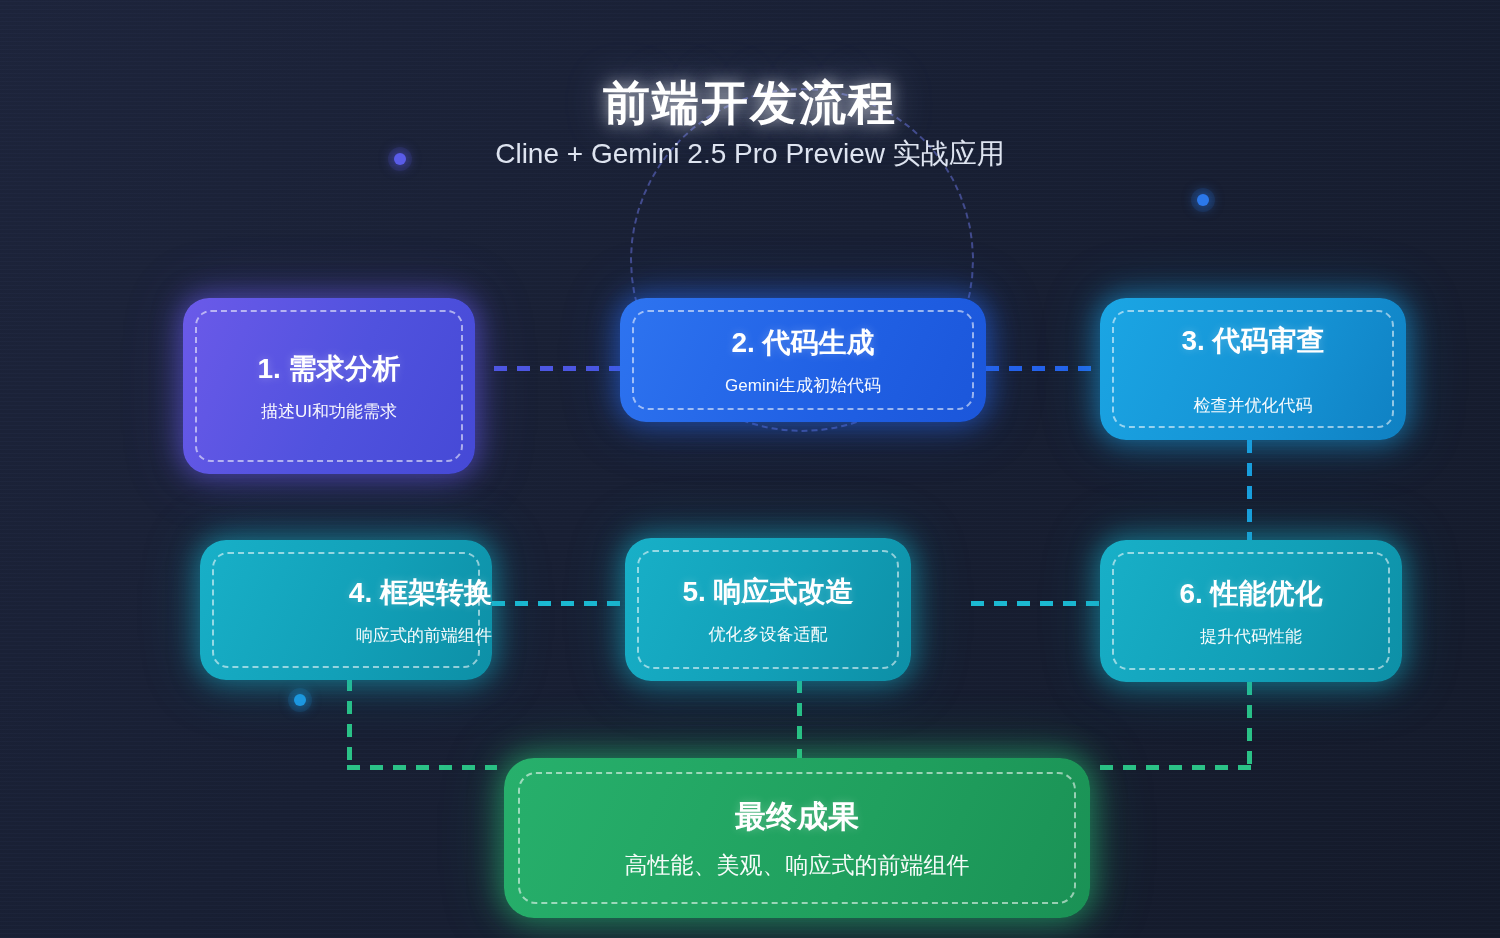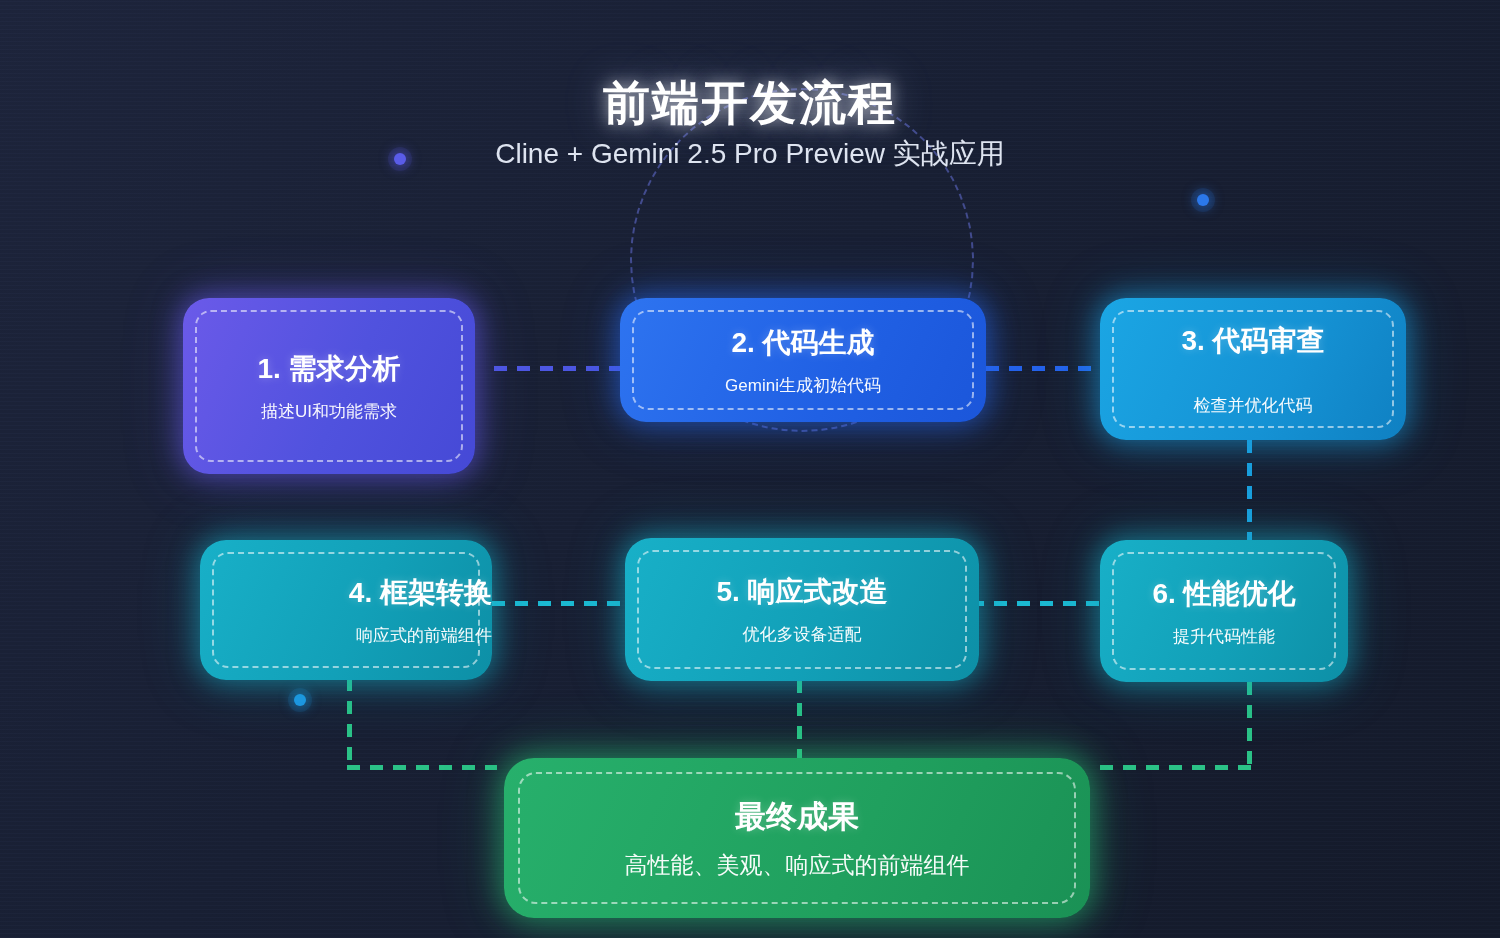--- a/index.html
+++ b/index.html
@@ -46,22 +46,22 @@
   .n1{left:183px;top:298px;width:292px;height:176px;
       background:linear-gradient(115deg,#6b5ae9 0%,#5052de 55%,#4549d6 100%);
       box-shadow:0 0 26px 4px rgba(103,92,240,0.5),0 0 60px rgba(103,92,240,0.25);}
   .n2{left:620px;top:298px;width:366px;height:124px;
       background:linear-gradient(115deg,#2e74f0 0%,#2060e4 60%,#1b56da 100%);
       box-shadow:0 0 26px 4px rgba(40,105,240,0.5),0 0 60px rgba(40,105,240,0.25);}
   .n3{left:1100px;top:298px;width:306px;height:142px;
       background:linear-gradient(115deg,#1ba6e4 0%,#1592d4 60%,#0f80c2 100%);
       box-shadow:0 0 26px 4px rgba(25,160,225,0.5),0 0 60px rgba(25,160,225,0.25);gap:34px;}
   .n4{left:200px;top:540px;width:292px;height:140px;align-items:flex-end;}
-  .n5{left:625px;top:538px;width:354px;height:143px;}
-  .n6{left:1100px;top:540px;width:248px;height:142px;}
+  .n5{left:625px;top:538px;width:286px;height:143px;}
+  .n6{left:1100px;top:540px;width:302px;height:142px;}
   .teal{background:linear-gradient(115deg,#18b0c8 0%,#12a0b8 55%,#0d8fa6 100%);
         box-shadow:0 0 26px 4px rgba(22,170,195,0.5),0 0 60px rgba(22,170,195,0.25);}
   .result{
     left:504px;top:758px;width:586px;height:160px;border-radius:30px;
     background:linear-gradient(115deg,#27b06c 0%,#20a05e 60%,#1a9155 100%);
     box-shadow:0 0 28px 5px rgba(40,190,115,0.5),0 0 64px rgba(40,190,115,0.25);
   }
   .result::before{inset:14px;border-radius:18px;}
   .result .node-title{font-size:31px;}
   .result .node-desc{font-size:23px;}

